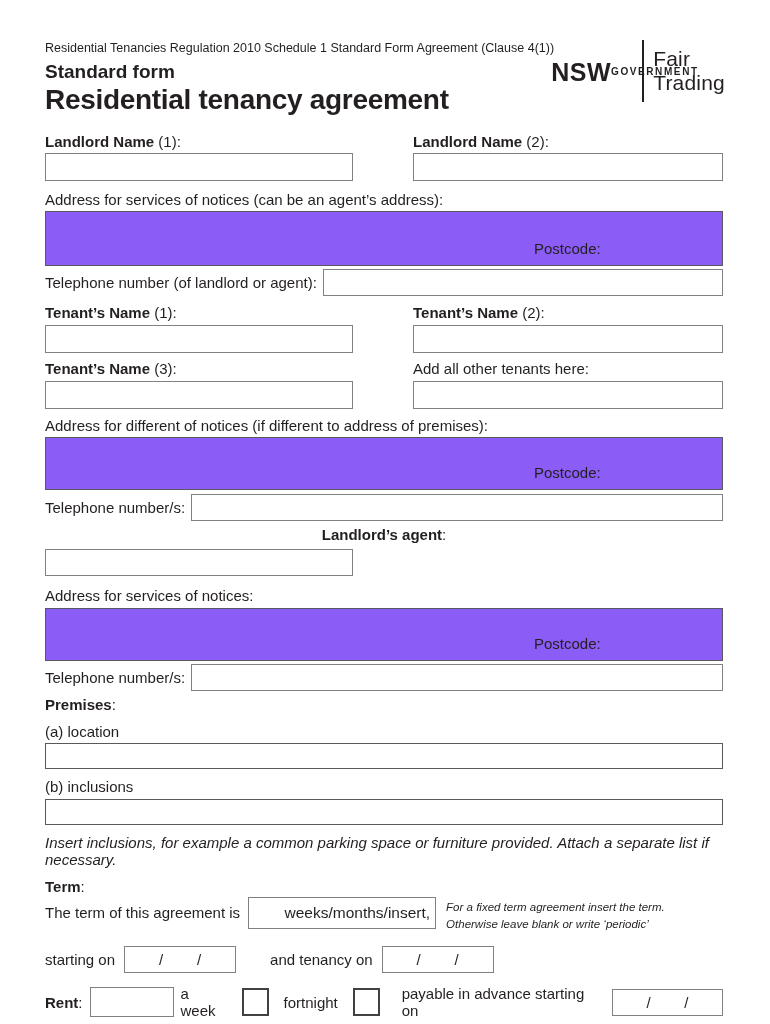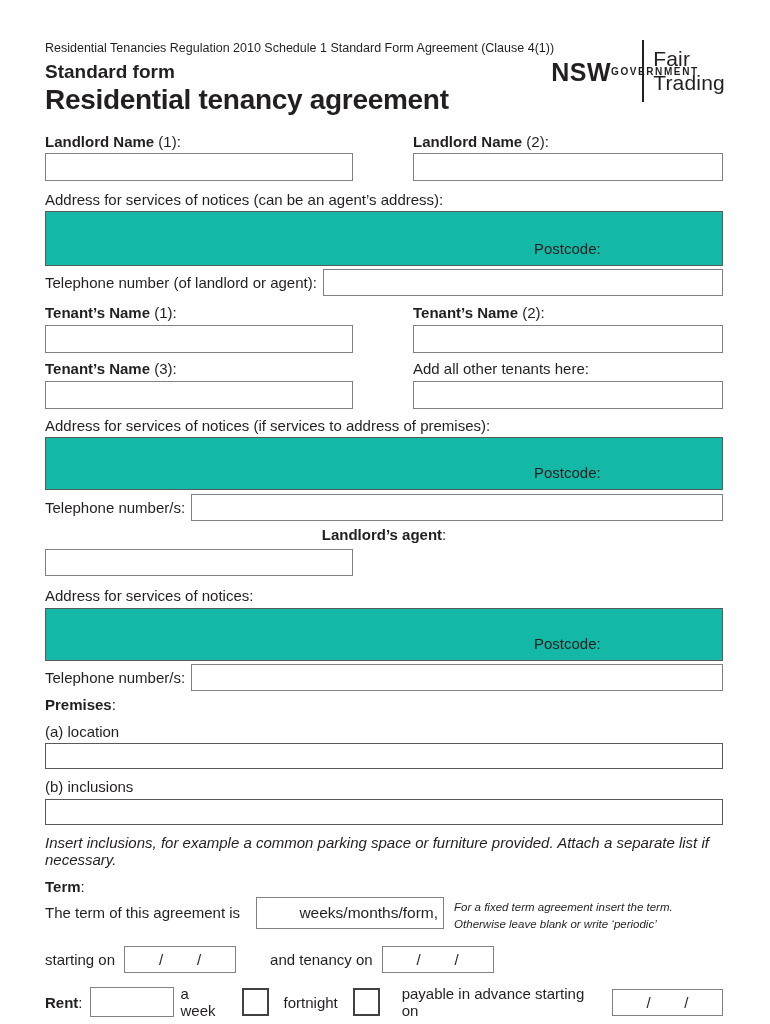--- a/index.html
+++ b/index.html
@@ -19,21 +19,21 @@
   .logo-divider{width:2px;height:62px;background:#231f20;margin:0 9px 0 7px;}
   .logo-agency{font-size:21px;font-weight:normal;line-height:24px;letter-spacing:0.2px;}
   
   .lbl{font-size:15px;line-height:17px;}
   .b{font-weight:bold;}
   .two-col{display:flex;}
   .col-l{width:308px;}
   .col-gap{width:60px;}
   .col-r{flex:1;}
   .tbox{box-sizing:border-box;border:1px solid #808184;height:28px;width:100%;background:#fff;font:inherit;padding:2px 6px;color:#231f20;}
-  .bigbox{box-sizing:border-box;border:1px solid #58595b;height:55px;position:relative;background:#14b8a6;}
+  .bigbox{box-sizing:border-box;border:1px solid #58595b;height:55px;position:relative;background:#8b5cf6;}
   .postcode{position:absolute;left:488px;bottom:8px;font-size:15px;}
   .inline-row{display:flex;align-items:center;}
   .grow{flex:1;}
   .fw-input{box-sizing:border-box;border:1px solid #58595b;height:26px;width:100%;background:#fff;font:inherit;padding:2px 6px;color:#231f20;}
   .note-italic{font-style:italic;font-size:15px;line-height:17px;}
   .term-box{box-sizing:border-box;border:1px solid #808184;width:188px;height:32px;display:flex;align-items:center;justify-content:flex-end;padding-right:5px;font-size:15.5px;}
   .term-notes{font-style:italic;font-size:11.5px;line-height:17px;margin-left:10px;padding-top:2px;}
   .date-box{box-sizing:border-box;border:1px solid #808184;width:112px;height:27px;display:flex;align-items:center;justify-content:space-evenly;font-size:15px;}
   .checkbox{box-sizing:border-box;border:2px solid #414042;width:27px;height:28px;background:#fff;}
   .rent-input{box-sizing:border-box;border:1px solid #808184;width:84px;height:30px;background:#fff;font:inherit;padding:2px 6px;color:#231f20;}
@@ -111,21 +111,21 @@
       <div class="col-gap"></div>
       <div class="col-r lbl">Add all other tenants here:</div>
     </div>
     <div class="two-col" style="margin-top:4px;">
       <div class="col-l"><input type="text" class="tbox" style=""></div>
       <div class="col-gap"></div>
       <div class="col-r"><input type="text" class="tbox" style=""></div>
     </div>
 
     
-    <div class="lbl" style="margin-top:8px;">Address for services of notices (if services to address of premises):</div>
+    <div class="lbl" style="margin-top:8px;">Address for different of notices (if different to address of premises):</div>
     <div class="bigbox" style="margin-top:3px;height:53px;">
       <span class="postcode">Postcode:</span>
     </div>
     <div class="inline-row" style="margin-top:4px;">
       <span class="lbl" style="margin-right:6px;">Telephone number/s:</span>
       <input type="text" class="tbox grow" style="height: 27px; width: auto;">
     </div>
 
     
     <div class="lbl" style="margin-top:5px;text-align:center;"><span class="b">Landlord’s agent</span><span>:</span></div>
@@ -143,23 +143,23 @@
     <div class="lbl" style="margin-top:5px;"><span class="b">Premises</span><span>:</span></div>
     <div class="lbl" style="margin-top:10px;">(a) location</div>
     <input type="text" class="fw-input" style="margin-top: 3px;">
     <div class="lbl" style="margin-top:9px;">(b) inclusions</div>
     <input type="text" class="fw-input" style="margin-top: 4px;">
     <div class="note-italic" style="margin-top:9px;">Insert inclusions, for example a common parking space or furniture provided. Attach a separate list if necessary.</div>
 
     
     <div class="lbl" style="margin-top:10px;"><span class="b">Term</span><span>:</span></div>
     <div class="inline-row" style="margin-top:2px;align-items:flex-start;">
-      <span class="lbl" style="margin-right:16px;line-height:32px;">The term of this agreement is</span>
+      <span class="lbl" style="margin-right:8px;line-height:32px;">The term of this agreement is</span>
       <div class="term-box">
-        <span>weeks/months/form,</span>
+        <span>weeks/months/insert,</span>
       </div>
       <div class="term-notes">
         <div>For a fixed term agreement insert the term.</div>
         <div>Otherwise leave blank or write ‘periodic’</div>
       </div>
     </div>
     <div class="inline-row" style="margin-top:13px;">
       <span class="lbl" style="margin-right:9px;">starting on</span>
       <div class="date-box">
         <span>/</span>

